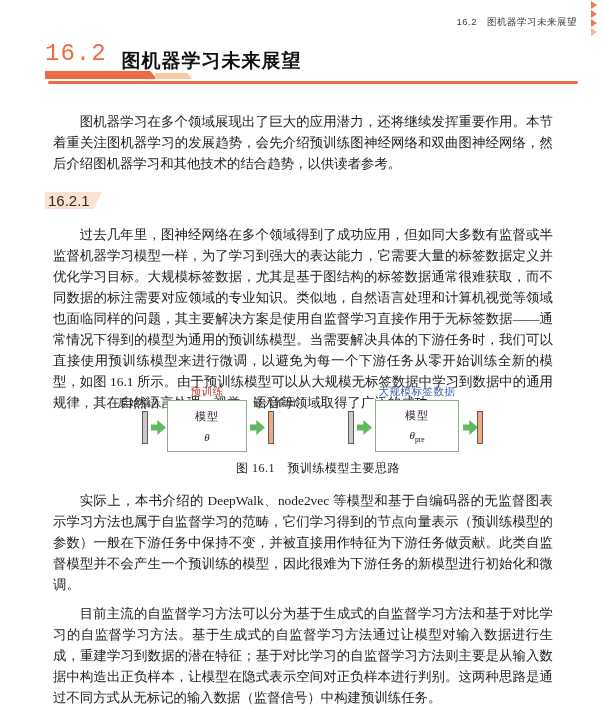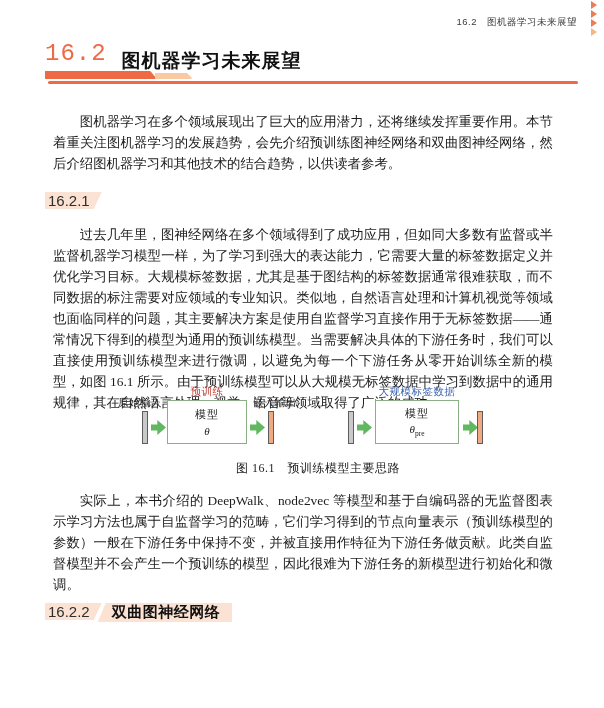--- a/index.html
+++ b/index.html
@@ -69,21 +69,21 @@
   .figure{position:absolute;left:0;top:384px;width:604px;height:96px;font-size:10.5px;}
   .fig-label{position:absolute;text-align:center;letter-spacing:.5px;}
   .lbl-red{color:#C03A30;}
   .lbl-blue{color:#3F63AE;}
   .lbl-black{color:#222;}
   .vbar{position:absolute;width:6px;height:33px;border:1px solid #5d5d5d;box-sizing:border-box;}
   .vbar.gray{background:#c9c9c9;}
   .vbar.orange{background:#EFA983;}
   .blk-arrow{position:absolute;width:15px;height:15px;background:#61B861;
     clip-path:polygon(0 30%,42% 30%,42% 0,100% 50%,42% 100%,42% 70%,0 70%);}
-  .model-box{position:absolute;height:44px;background:#fff;border:1.4px solid #8AAF85;
+  .model-box{position:absolute;height:52px;background:#fff;border:1.4px solid #8AAF85;
     box-sizing:border-box;display:flex;flex-direction:column;align-items:center;
     justify-content:space-evenly;padding:2px 0;}
   .model-box .mname{font-size:11px;color:#222;letter-spacing:1px;}
   .model-box .theta{font-size:11px;font-style:italic;color:#222;}
   .model-box .theta sub{font-size:7.5px;font-style:normal;}
   .fig-caption{position:absolute;top:76px;left:16px;width:100%;text-align:center;
     font-size:12px;color:#222;letter-spacing:.5px;}
 </style>
 </head>
 <body>
@@ -138,19 +138,20 @@
       <span class="theta"><span>θ</span><sub>pre</sub></span>
     </div>
     <div class="blk-arrow" style="left:463px;top:36px;"></div>
     <div class="vbar orange" style="left:477px;top:27px;"></div>
 
     <div class="fig-caption">图 16.1　预训练模型主要思路</div>
   </div>
 
   <div class="col col2">
     <p class="body">实际上，本书介绍的 DeepWalk、node2vec 等模型和基于自编码器的无监督图表示学习方法也属于自监督学习的范畴，它们学习得到的节点向量表示（预训练模型的参数）一般在下游任务中保持不变，并被直接用作特征为下游任务做贡献。此类自监督模型并不会产生一个预训练的模型，因此很难为下游任务的新模型进行初始化和微调。</p>
+    <p class="body">目前主流的自监督学习方法可以分为基于生成式的自监督学习方法和基于对比学习的自监督学习方法。基于生成式的自监督学习方法通过让模型对输入数据进行生成，重建学习到数据的潜在特征；基于对比学习的自监督学习方法则主要是从输入数据中构造出正负样本，让模型在隐式表示空间对正负样本进行判别。这两种思路是通过不同方式从无标记的输入数据（监督信号）中构建预训练任务。</p>
     <div class="subhead second">
       <span class="num">16.2.2</span>
       <span class="txt">双曲图神经网络</span>
     </div>
   </div>
 
 </div>
 
 </body></html>

